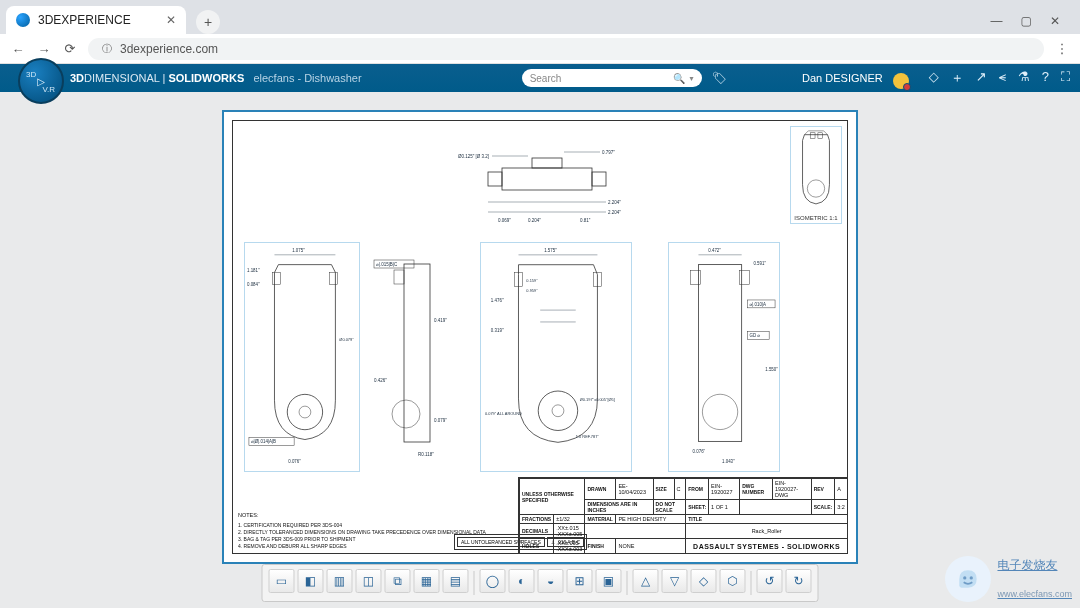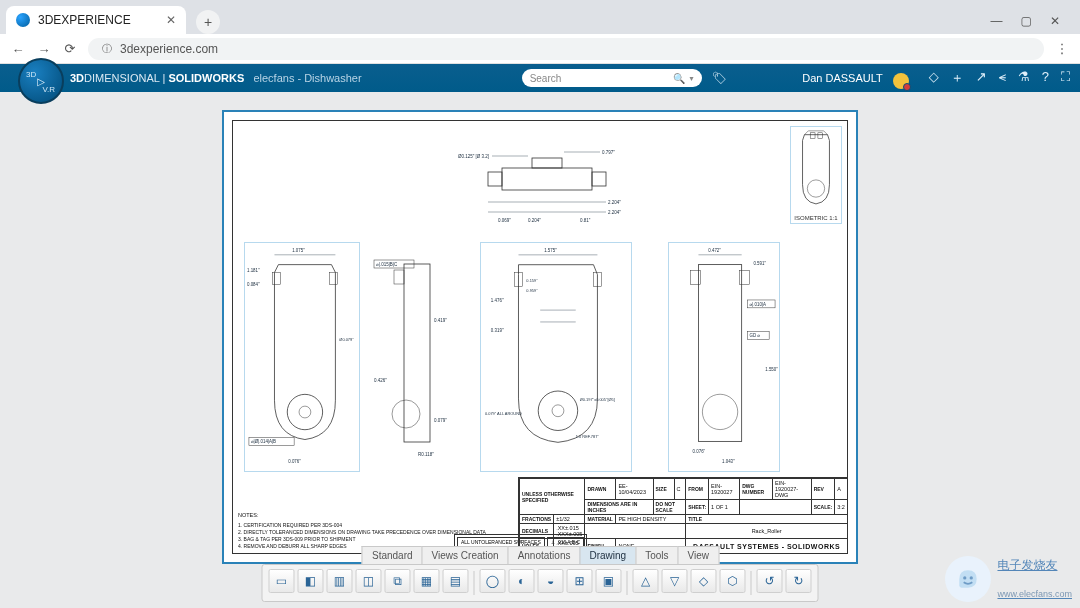--- a/index.html
+++ b/index.html
@@ -130,21 +130,21 @@
       <b>3D</b><span>DIMENSIONAL</span><span> | </span><b>SOLIDWORKS</b>
       <span class="light">&nbsp;&nbsp;<span>elecfans - Dishwasher</span></span>
     </span>
     <div class="search">
       <span>Search</span>
       <span class="mag">🔍</span>
       <span style="margin-left:4px;color:#888;font-size:8px">▾</span>
     </div>
     <span class="tagicn">🏷</span>
     <span class="spacer"></span>
-    <span class="user">Dan DASSAULT</span>
+    <span class="user">Dan DESIGNER</span>
     <span class="avatar"></span>
     <div class="ricons">
       <span>◇</span>
       <span>＋</span>
       <span>↗</span>
       <span>⪪</span>
       <span>⚗</span>
       <span>?</span>
       <span>⛶</span>
     </div>
@@ -318,28 +318,20 @@
             <td class="lab">FINISH</td>
                 <td colspan="3">NONE</td>
             <td colspan="6" class="big" style="text-align:center">DASSAULT SYSTEMES - SOLIDWORKS</td>
           </tr>
         </tbody>
           </table>
       </div>
     </div>
 
     <div class="cmdbar">
-      <div class="tabs2" id="tabs2">
-          <span>Standard</span>
-          <span>Views Creation</span>
-          <span>Annotations</span>
-          <span class="active">Drawing</span>
-          <span>Tools</span>
-          <span>View</span>
-        </div>
       <div class="toolrow" id="toolrow">
           <div class="tbtn">▭</div>
           <div class="tbtn">◧</div>
           <div class="tbtn">▥</div>
           <div class="tbtn">◫</div>
           <div class="tbtn">⧉</div>
           <div class="tbtn">▦</div>
           <div class="tbtn">▤</div>
           <div class="tbtn sep"></div>
           <div class="tbtn">◯</div>

